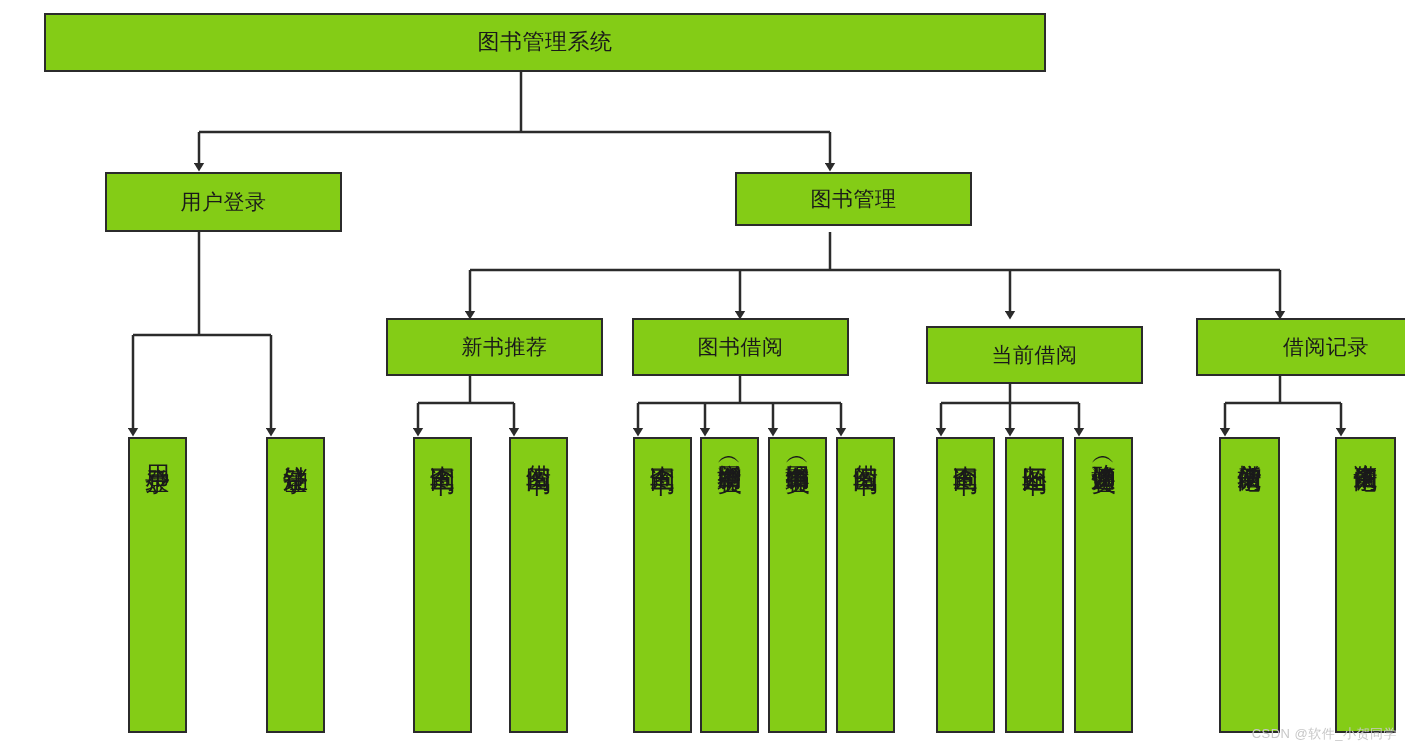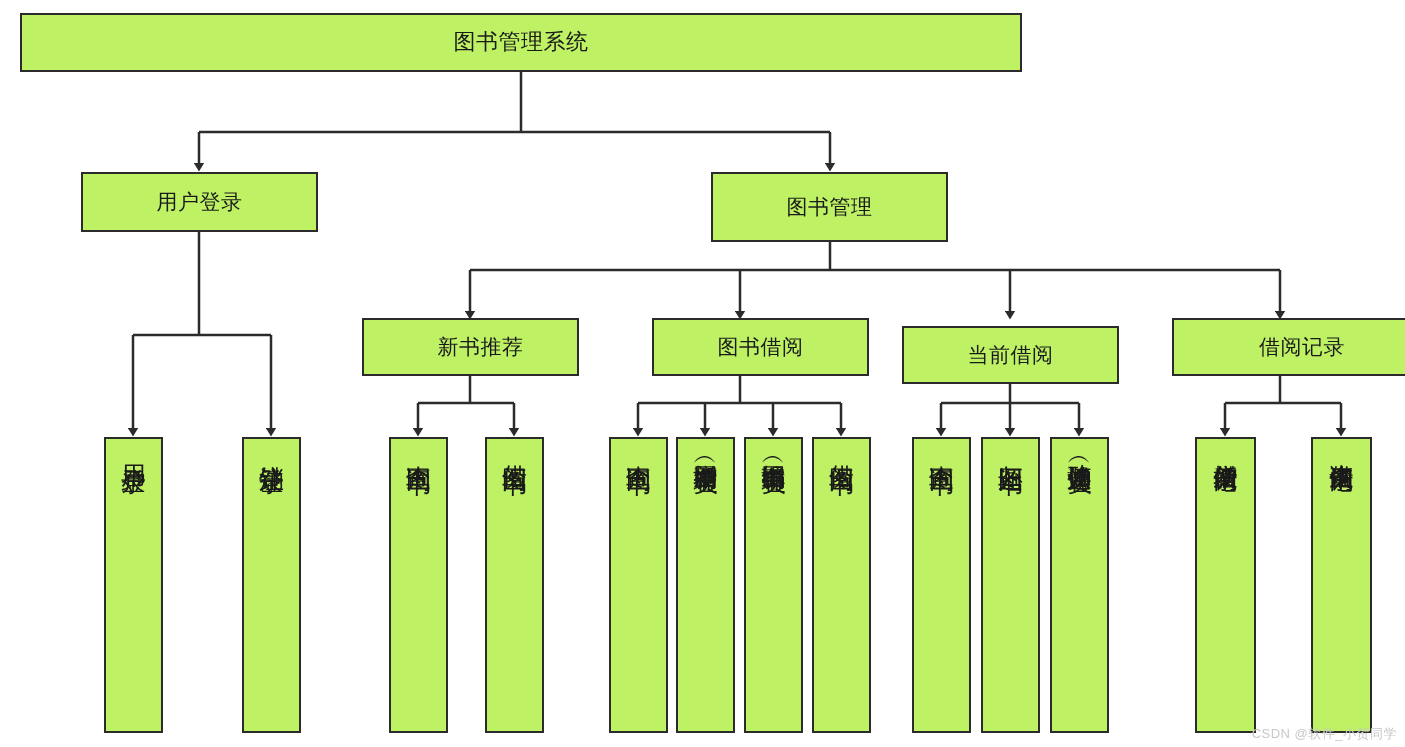--- a/index.html
+++ b/index.html
@@ -22,25 +22,26 @@
     left: 0;
     top: 0;
     width: 1405px;
     height: 747px;
     pointer-events: none;
   }
   .node {
     position: absolute;
     box-sizing: border-box;
     border: 2.5px solid #2b2b2b;
-    background: #bef264;
+    background: #84cc16;
     display: flex;
     align-items: center;
     justify-content: center;
     color: #1a1a1a;
+    margin-left: 24px;
   }
   .node-label {
     display: block;
     text-align: center;
     line-height: 1.12;
     letter-spacing: 0.5px;
   }
   
   .node.horiz .node-label {
     font-size: 21px;
@@ -134,28 +135,28 @@
     </g>
   </svg>
 
   <div class="node horiz title" style="left:20px; top:13px; width:1002px; height:59px;">
     <span class="node-label">图书管理系统</span>
   </div>
 
   <div class="node horiz" style="left:81px; top:172px; width:237px; height:60px;">
     <span class="node-label">用户登录</span>
   </div>
-  <div class="node horiz" style="left:711px; top:172px; width:237px; height:70px;">
+  <div class="node horiz" style="left:711px; top:172px; width:237px; height:54px;">
     <span class="node-label">图书管理</span>
   </div>
 
   <div class="node horiz" style="left:362px; top:318px; width:217px; height:58px;padding-left:20px;">
     <span class="node-label">新书推荐</span>
   </div>
-  <div class="node horiz" style="left:652px; top:318px; width:217px; height:58px;">
+  <div class="node horiz" style="left:608px; top:318px; width:217px; height:58px;">
     <span class="node-label">图书借阅</span>
   </div>
   <div class="node horiz" style="left:902px; top:326px; width:217px; height:58px;">
     <span class="node-label">当前借阅</span>
   </div>
   <div class="node horiz" style="left:1172px; top:318px; width:260px; height:58px;">
     <span class="node-label">借阅记录</span>
   </div>
 
   <div class="node vert" style="left:104px; top:437px; width:59px; height:296px;">

